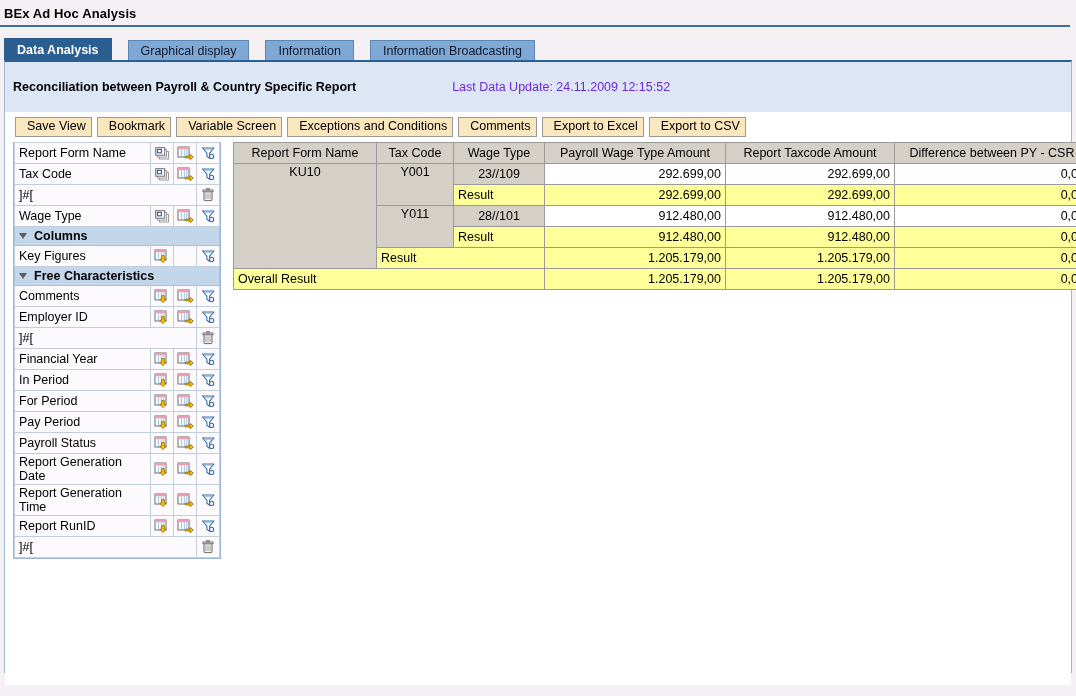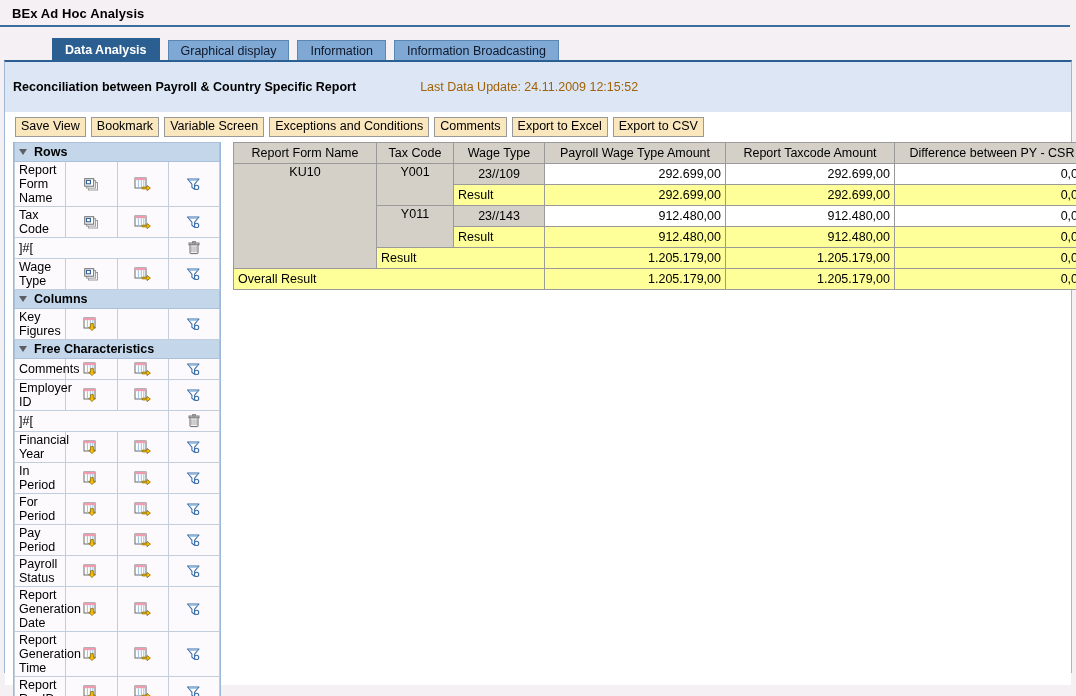--- a/index.html
+++ b/index.html
@@ -17,39 +17,38 @@
     height: 696px;
     overflow: hidden;
     background: #F5F0F3;
   }
 
   
   .app-title {
     font-size: 13px;
     font-weight: bold;
     color: #000;
-    padding: 6px 0 4px 12px;
+    padding: 6px 0 4px 4px;
     letter-spacing: 0.1px;
   }
   .title-rule {
     height: 2px;
     background: #3B6E9C;
     margin: 0 6px 0 0;
   }
 
   
   .tabstrip {
     position: relative;
     margin-top: 11px;
     padding-left: 4px;
     height: 22px;
     display: flex;
     align-items: flex-end;
-    gap: 8px;
-    margin-left: 48px;
+    gap: 16px;
   }
   .tab {
     height: 20px;
     line-height: 20px;
     padding: 0 12px;
     font-size: 12.5px;
     color: #0f172a;
     background: #7FA9D4;
     border: 1px solid #5A86B4;
     border-bottom: none;
@@ -83,38 +82,38 @@
     padding: 12px 8px;
     background: #DCE6F4;
   }
   .panel-title {
     font-size: 12.5px;
     font-weight: bold;
     color: #000;
   }
   .panel-update {
     font-size: 12.5px;
-    color: #a16207;
-    margin-left: 64px;
+    color: #6d28d9;
+    margin-left: 96px;
   }
 
   
   .buttonbar {
     display: flex;
     gap: 5px;
     padding: 4px 0 5px 10px;
     background: #FFFFFF;
     border-top: 1px solid #FFFFFF;
   }
   .btn {
     background: #FAE7BE;
     border: 1px solid #999999;
     font-size: 12.5px;
     color: #000;
-    padding: 1px 5px 2px 5px;
+    padding: 1px 5px 2px 11px;
     line-height: 15px;
     cursor: pointer;
     white-space: nowrap;
     font-family: "Liberation Sans", sans-serif;
   }
 
   
   .workarea {
     display: flex;
     align-items: flex-start;
@@ -248,28 +247,20 @@
         <button class="btn">Comments</button>
         <button class="btn">Export to Excel</button>
         <button class="btn">Export to CSV</button>
       </div>
 
     <div class="workarea">
 
       <div class="sidebar">
         <table class="navtbl">
           <tbody id="nav-body">
-              <tr>
-                <td class="sec-head" colspan="4">
-                  <span class="sec-head-inner">
-                    <span class="tri"></span>
-                    <span>Rows</span>
-                  </span>
-                </td>
-              </tr>
               <tr class="">
                 <td class="lbl">Report Form Name</td>
                 <td class="icn icon-cell">
                   <svg class="ic" width="15" height="13" viewBox="0 0 15 13">
                     <rect x="4.5" y="4.5" width="9" height="7.5" fill="#FFFFFF" stroke="#9A9A9A" stroke-width="1"></rect>
                     <rect x="2.6" y="2.6" width="9" height="7.5" fill="#FFFFFF" stroke="#9A9A9A" stroke-width="1"></rect>
                     <rect x="0.7" y="0.7" width="9" height="7.5" fill="#FFFFFF" stroke="#6B6B6B" stroke-width="1"></rect>
                     <rect x="2.4" y="2.4" width="4" height="3.4" fill="#FFFFFF" stroke="#2E5D94" stroke-width="1.1"></rect>
                   </svg>
                 </td>
@@ -695,21 +686,21 @@
                 <td class="num">0,00</td>
               </tr>
               <tr>
                 <td class="dim-res">Result</td>
                 <td class="num-res">292.699,00</td>
                 <td class="num-res">292.699,00</td>
                 <td class="num-res">0,00</td>
               </tr>
               <tr>
                 <td class="dim" rowspan="2" style="vertical-align: top;">Y011</td>
-                <td class="dim">23//143</td>
+                <td class="dim">28//101</td>
                 <td class="num">912.480,00</td>
                 <td class="num">912.480,00</td>
                 <td class="num">0,00</td>
               </tr>
               <tr>
                 <td class="dim-res">Result</td>
                 <td class="num-res">912.480,00</td>
                 <td class="num-res">912.480,00</td>
                 <td class="num-res">0,00</td>
               </tr>

